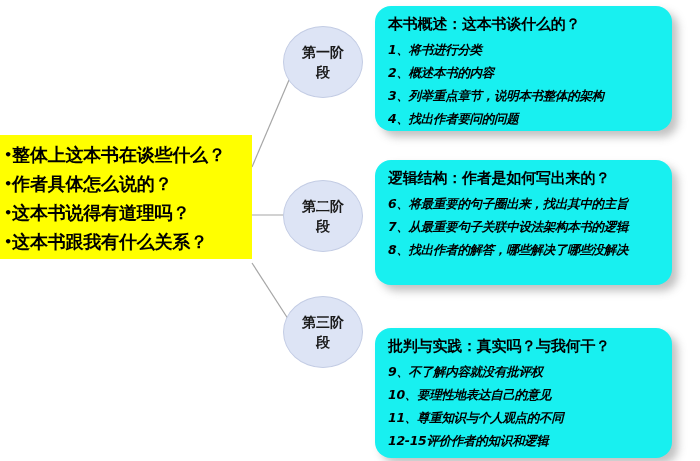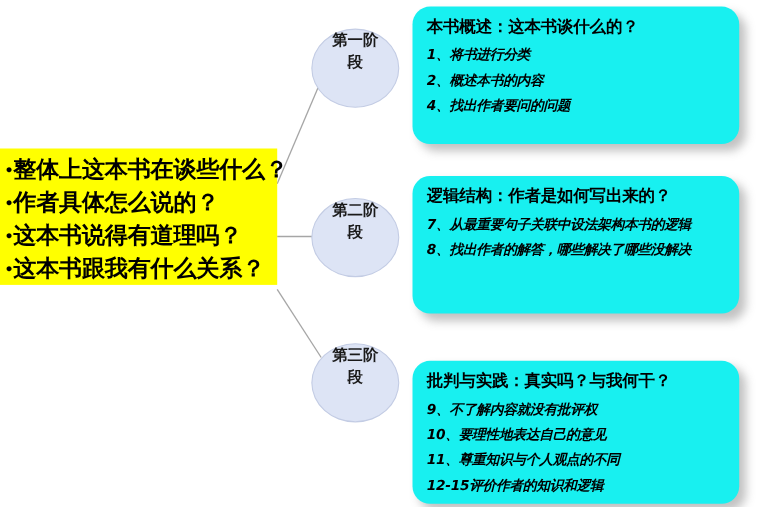--- a/index.html
+++ b/index.html
@@ -37,21 +37,21 @@
     top: 135px;
     width: 252px;
     height: 124px;
     background: #ffff00;
     box-sizing: border-box;
     padding: 5px 2px 4px 4px;
   }
   .q-line {
     display: block;
     font-family: "DejaVu Sans", "Liberation Sans", sans-serif;
-    font-size: 21px;
+    font-size: 18px;
     font-weight: bold;
     color: #000000;
     line-height: 29px;
     white-space: nowrap;
     letter-spacing: -0.2px;
   }
   .q-line::before {
     content: "\2022";
     font-size: 13px;
     vertical-align: 2px;
@@ -63,39 +63,39 @@
     position: absolute;
     width: 80px;
     height: 72px;
     border-radius: 50%;
     background: #dde4f5;
     border: 1px solid #c3cce4;
     box-sizing: border-box;
     display: flex;
     flex-direction: column;
     align-items: center;
-    justify-content: flex-start;
+    justify-content: center;
     z-index: 3;
   }
   .stage-oval span {
     font-family: "DejaVu Serif", "Liberation Serif", serif;
     font-size: 14px;
     font-weight: bold;
     color: #1a1a1a;
     line-height: 20px;
     display: block;
     text-align: center;
     white-space: nowrap;
   }
   .stage-oval .l1 { letter-spacing: 0px; }
   .stage-oval .l2 { letter-spacing: 0px; }
 
   #stage-1 { left: 283px; top: 26px; }
   #stage-2 { left: 283px; top: 180px; }
-  #stage-3 { left: 283px; top: 312px; }
+  #stage-3 { left: 283px; top: 296px; }
 
   
   .panel {
     position: absolute;
     left: 375px;
     width: 297px;
     background: #18f0f0;
     border-radius: 16px;
     box-sizing: border-box;
     padding: 7px 8px 7px 13px;
@@ -157,25 +157,27 @@
   </div>
   <div class="stage-oval" id="stage-3">
     <span class="l1">第三阶</span>
     <span class="l2">段</span>
   </div>
 
   <div class="panel" id="panel-1">
     <span class="panel-title">本书概述：这本书谈什么的？</span>
     <span class="panel-item">1、将书进行分类</span>
     <span class="panel-item">2、概述本书的内容</span>
+    <span class="panel-item">3、列举重点章节，说明本书整体的架构</span>
     <span class="panel-item">4、找出作者要问的问题</span>
   </div>
 
   <div class="panel" id="panel-2">
     <span class="panel-title">逻辑结构：作者是如何写出来的？</span>
+    <span class="panel-item">6、将最重要的句子圈出来，找出其中的主旨</span>
     <span class="panel-item">7、从最重要句子关联中设法架构本书的逻辑</span>
     <span class="panel-item">8、找出作者的解答，哪些解决了哪些没解决</span>
   </div>
 
   <div class="panel" id="panel-3">
     <span class="panel-title">批判与实践：真实吗？与我何干？</span>
     <span class="panel-item">9、不了解内容就没有批评权</span>
     <span class="panel-item">10、要理性地表达自己的意见</span>
     <span class="panel-item">11、尊重知识与个人观点的不同</span>
     <span class="panel-item">12-15评价作者的知识和逻辑</span>

